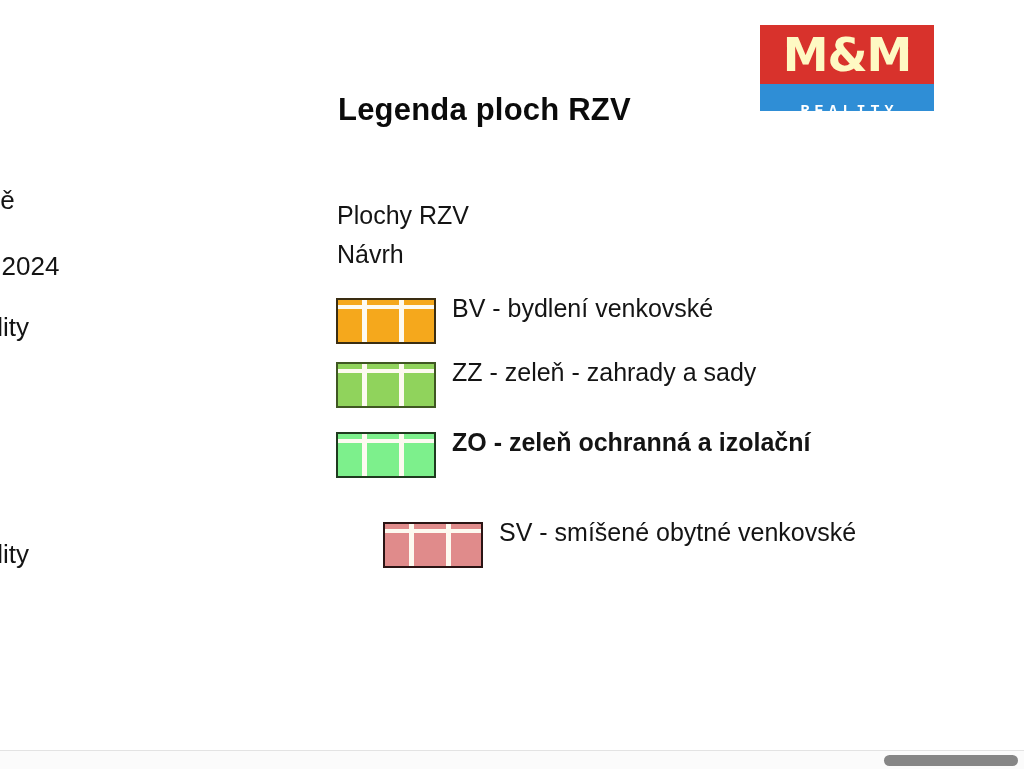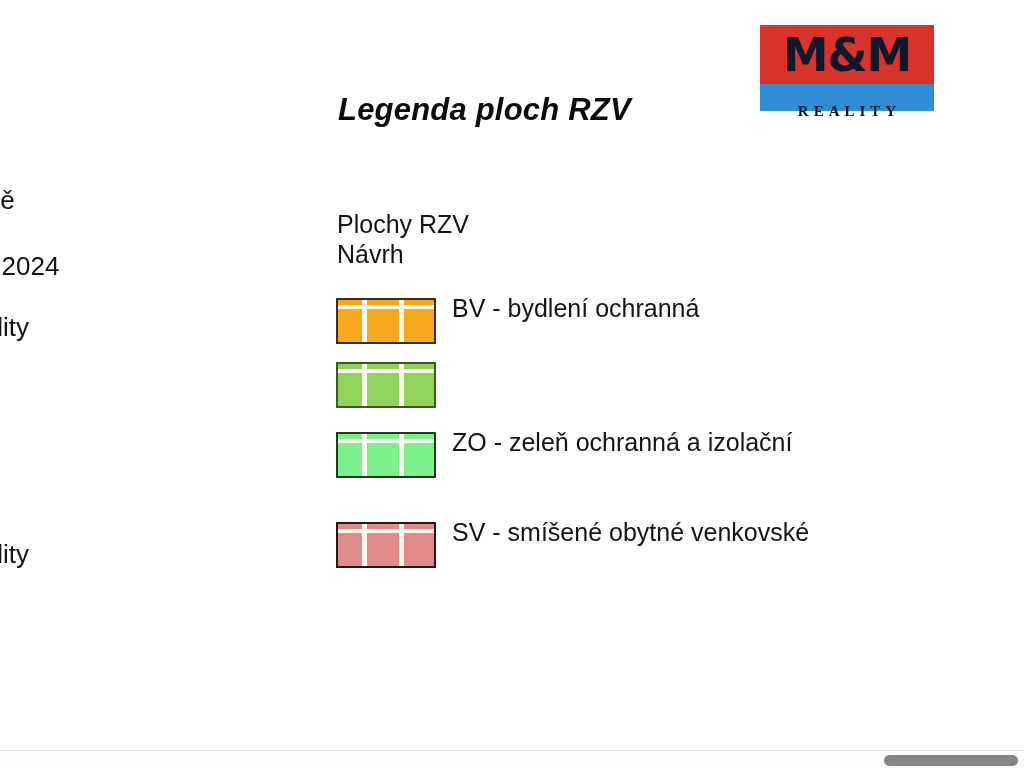--- a/index.html
+++ b/index.html
@@ -53,32 +53,31 @@
 
   #legend-title {
     position: absolute;
     left: 2px;
     top: 92px;
     font-size: 31px;
     font-weight: bold;
     letter-spacing: 0.2px;
     color: #0b0b0b;
     white-space: nowrap;
-    font-style: italic;
   }
 
   .legend-heading {
     position: absolute;
     left: 1px;
     font-size: 25px;
     line-height: 29px;
     color: #141414;
     white-space: nowrap;
   }
-  #heading-plochy { top: 210px; text-align: right; }
+  #heading-plochy { top: 201px; text-align: right; }
   #heading-navrh  { top: 240px; }
 
   #legend-items {
     position: absolute;
     left: 0;
     top: 298px;
     width: 560px;
   }
   .legend-item {
     position: relative;
@@ -141,45 +140,45 @@
     left: 0;
     top: 0;
     width: 174px;
     height: 59px;
     background: #d8322c;
     display: flex;
     align-items: center;
     justify-content: center;
   }
   #logo-mark {
-    color: #0f172a;
+    color: #fef9c3;
     font-size: 46px;
     font-weight: bold;
     letter-spacing: -1px;
     line-height: 46px;
     font-family: "DejaVu Sans", sans-serif;
   }
   #logo-bottom {
     position: absolute;
     left: 0;
     top: 59px;
     width: 174px;
     height: 27px;
     background: #2f8ed6;
     display: flex;
     align-items: center;
     justify-content: center;
   }
   #logo-sub {
-    color: #0f172a;
+    color: #ffffff;
     font-size: 15px;
     font-weight: bold;
     letter-spacing: 5px;
     text-indent: 5px;
-    font-family: Liberation Serif, serif;
+    font-family: Liberation Mono, monospace;
     margin-top: 28px;
   }
 
   
   #scrollbar-track {
     position: absolute;
     left: 0;
     top: 750px;
     width: 1024px;
     height: 19px;
@@ -218,40 +217,41 @@
     <div id="heading-navrh" class="legend-heading">Návrh</div>
 
     <div id="legend-items">
         <div class="legend-item" style="height: 64px;">
           <div class="swatch" style="border-color: rgb(58, 45, 18);">
             <div class="fill" style="background: rgb(245, 168, 28);"></div>
             <div class="gl-h1"></div>
             <div class="gl-v1"></div>
             <div class="gl-v2"></div>
           </div>
-          <div class="legend-label">BV - bydlení ochranná</div>
+          <div class="legend-label">BV - bydlení venkovské</div>
         </div>
         <div class="legend-item" style="height: 70px;">
           <div class="swatch" style="border-color: rgb(63, 87, 34);">
             <div class="fill" style="background: rgb(144, 211, 92);"></div>
             <div class="gl-h1"></div>
             <div class="gl-v1"></div>
             <div class="gl-v2"></div>
           </div>
-        </div>
-        <div class="legend-item" style="height: 90px;">
+          <div class="legend-label">ZZ - zeleň - zahrady a sady</div>
+        </div>
+        <div class="legend-item" style="height: 90px; font-weight: bold;">
           <div class="swatch" style="border-color: rgb(31, 58, 31);">
             <div class="fill" style="background: rgb(125, 240, 140);"></div>
             <div class="gl-h1"></div>
             <div class="gl-v1"></div>
             <div class="gl-v2"></div>
           </div>
           <div class="legend-label">ZO - zeleň ochranná a izolační</div>
         </div>
-        <div class="legend-item" style="height: 70px;">
+        <div class="legend-item" style="height: 70px; margin-left: 47px;">
           <div class="swatch" style="border-color: rgb(42, 20, 20);">
             <div class="fill" style="background: rgb(224, 139, 139);"></div>
             <div class="gl-h1"></div>
             <div class="gl-v1"></div>
             <div class="gl-v2"></div>
           </div>
           <div class="legend-label">SV - smíšené obytné venkovské</div>
         </div>
       </div>
   </div>

